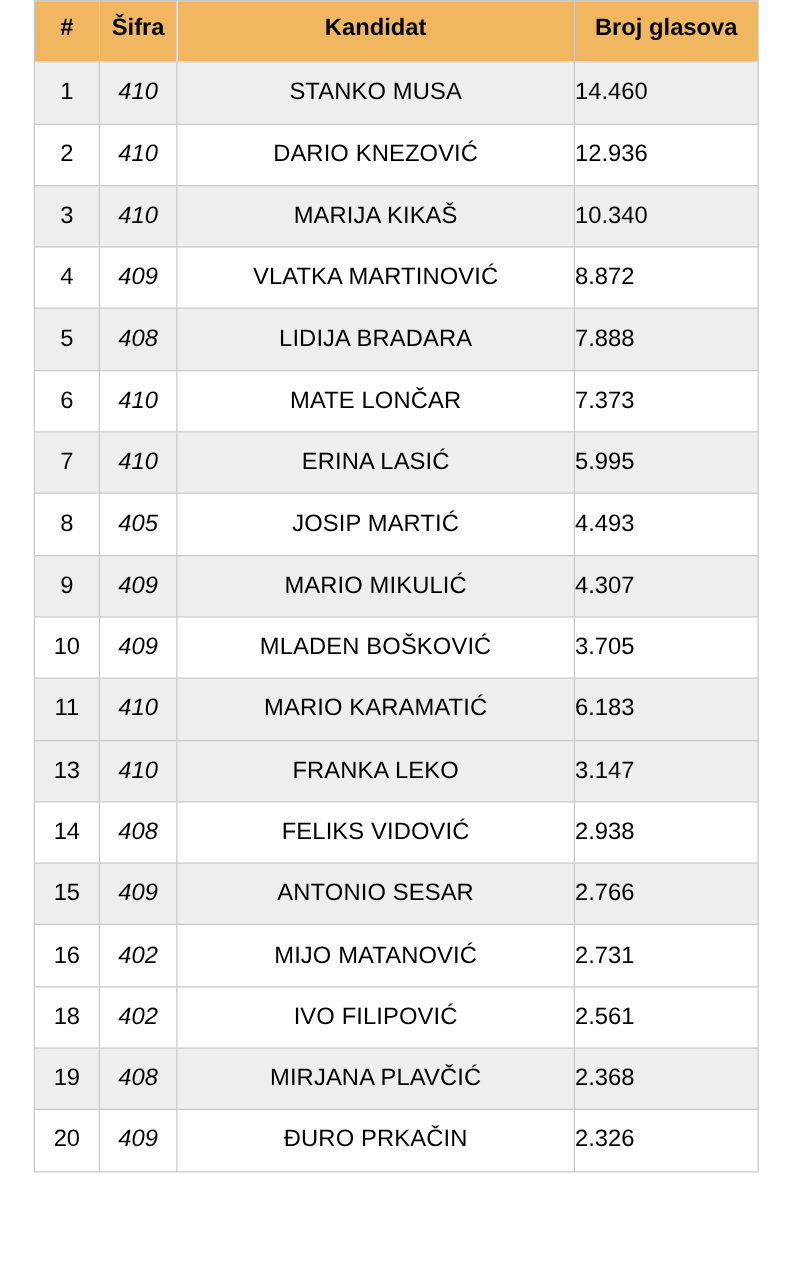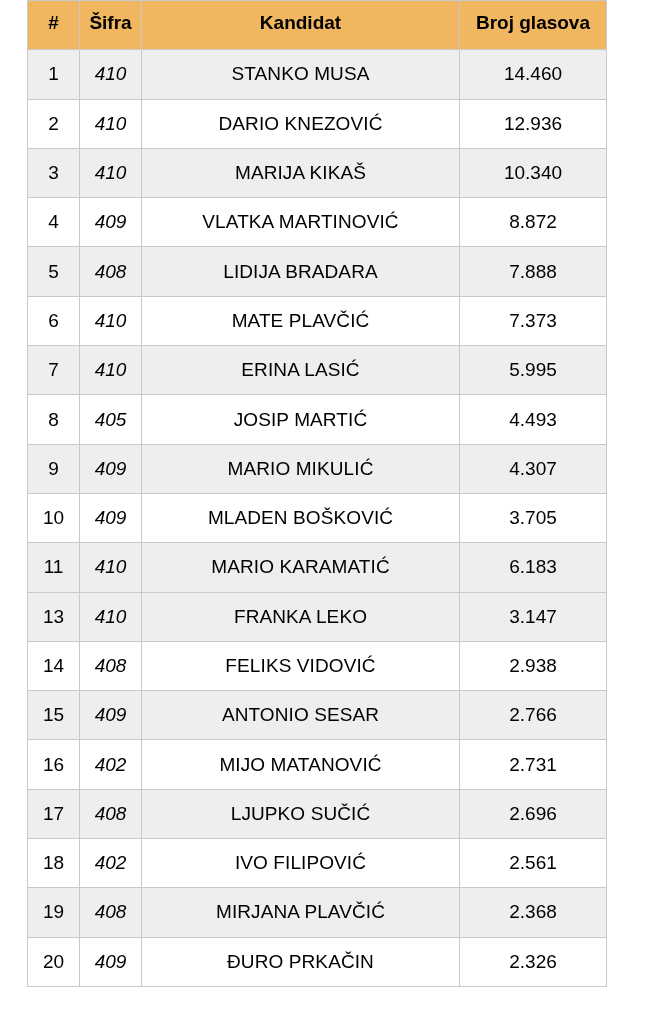--- a/index.html
+++ b/index.html
@@ -61,21 +61,20 @@
     font-size: 19px;
     font-style: italic;
   }
   td.name {
     text-align: center;
     padding-left: 11px;
     font-size: 19px;
     letter-spacing: 0.1px;
   }
   td.votes {
-    text-align: center;
     font-size: 19px;
   }
   tbody tr.odd td {
     background: #eeeeee;
   }
   tbody tr.even td {
     background: #ffffff;
   }
   
   thead tr th {
@@ -141,21 +140,21 @@
       </tr>
       <tr class="odd">
         <td class="rank">5</td>
         <td class="code">408</td>
         <td class="name">LIDIJA BRADARA</td>
         <td class="votes">7.888</td>
       </tr>
       <tr class="even">
         <td class="rank">6</td>
         <td class="code">410</td>
-        <td class="name">MATE PLAVČIĆ</td>
+        <td class="name">MATE LONČAR</td>
         <td class="votes">7.373</td>
       </tr>
       <tr class="odd">
         <td class="rank">7</td>
         <td class="code">410</td>
         <td class="name">ERINA LASIĆ</td>
         <td class="votes">5.995</td>
       </tr>
       <tr class="even">
         <td class="rank">8</td>
@@ -197,26 +196,20 @@
         <td class="rank">15</td>
         <td class="code">409</td>
         <td class="name">ANTONIO SESAR</td>
         <td class="votes">2.766</td>
       </tr>
       <tr class="even">
         <td class="rank">16</td>
         <td class="code">402</td>
         <td class="name">MIJO MATANOVIĆ</td>
         <td class="votes">2.731</td>
-      </tr>
-      <tr class="odd">
-        <td class="rank">17</td>
-        <td class="code">408</td>
-        <td class="name">LJUPKO SUČIĆ</td>
-        <td class="votes">2.696</td>
       </tr>
       <tr class="even">
         <td class="rank">18</td>
         <td class="code">402</td>
         <td class="name">IVO FILIPOVIĆ</td>
         <td class="votes">2.561</td>
       </tr>
       <tr class="odd">
         <td class="rank">19</td>
         <td class="code">408</td>

